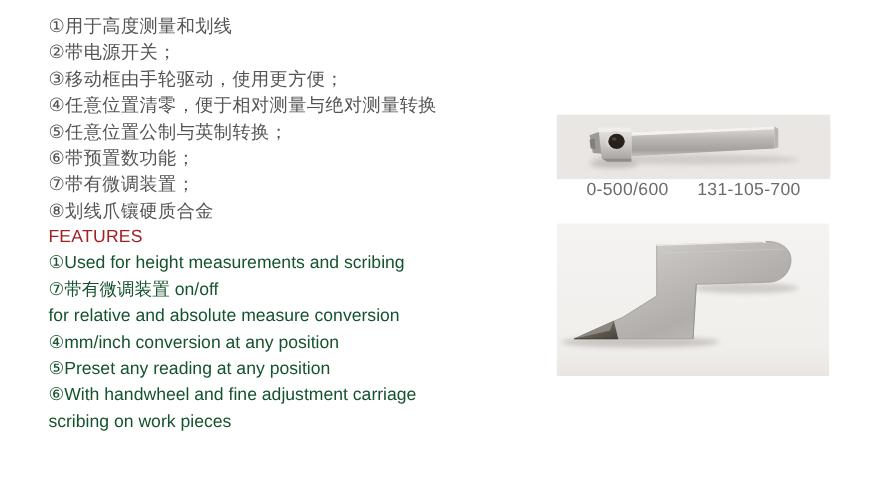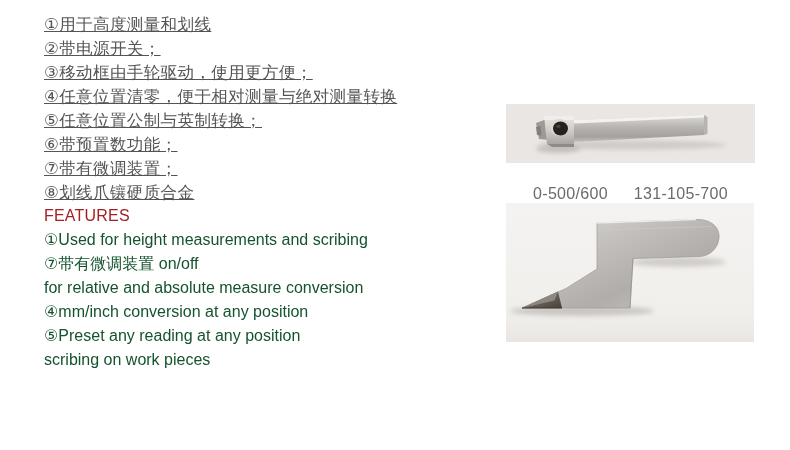--- a/index.html
+++ b/index.html
@@ -23,21 +23,20 @@
   }
   .line {
     height: 24px;
     line-height: 24px;
     white-space: nowrap;
   }
   .cn {
     font-size: 16.5px;
     color: #555353;
     letter-spacing: 0.4px;
-    text-decoration: underline;
   }
   .en {
     font-size: 16px;
     color: #14532d;
   }
   .features-heading {
     font-size: 16px;
     font-weight: normal;
     color: #a32122;
     letter-spacing: 0.2px;
@@ -52,21 +51,21 @@
   .photo2 {
     position: absolute;
     left: 506px;
     top: 203px;
     width: 248px;
     height: 139px;
   }
   .spec-label {
     position: absolute;
     left: 496px;
-    top: 185px;
+    top: 164px;
     width: 269px;
     text-align: center;
     font-size: 16px;
     color: #6b6b6b;
     letter-spacing: 0.3px;
   }
   .spec-label span + span {
     margin-left: 26px;
   }
   svg { display: block; width: 100%; height: 100%; }
@@ -84,20 +83,21 @@
     <div class="line cn">⑤任意位置公制与英制转换；</div>
     <div class="line cn">⑥带预置数功能；</div>
     <div class="line cn">⑦带有微调装置；</div>
     <div class="line cn">⑧划线爪镶硬质合金</div>
     <div class="line features-heading">FEATURES</div>
     <div class="line en">①Used for height measurements and scribing</div>
     <div class="line en">⑦带有微调装置 on/off</div>
     <div class="line en">for relative and absolute measure conversion</div>
     <div class="line en">④mm/inch conversion at any position</div>
     <div class="line en">⑤Preset any reading at any position</div>
+    <div class="line en">⑥With handwheel and fine adjustment carriage</div>
     <div class="line en">scribing on work pieces</div>
   </div>
 
   <div class="photo1">
     <svg viewBox="0 0 249 59">
       <defs>
         <linearGradient id="barGrad" x1="0" y1="0" x2="0" y2="1">
           <stop offset="0" stop-color="#dedcd9"></stop>
           <stop offset="0.45" stop-color="#b7b4b1"></stop>
           <stop offset="0.8" stop-color="#a5a19e"></stop>

